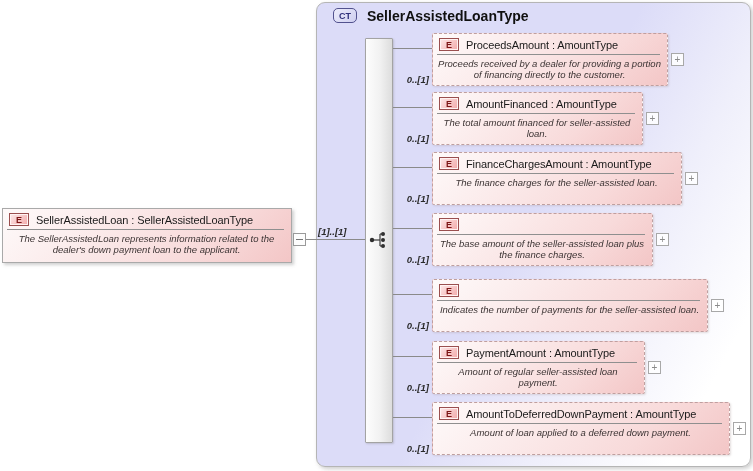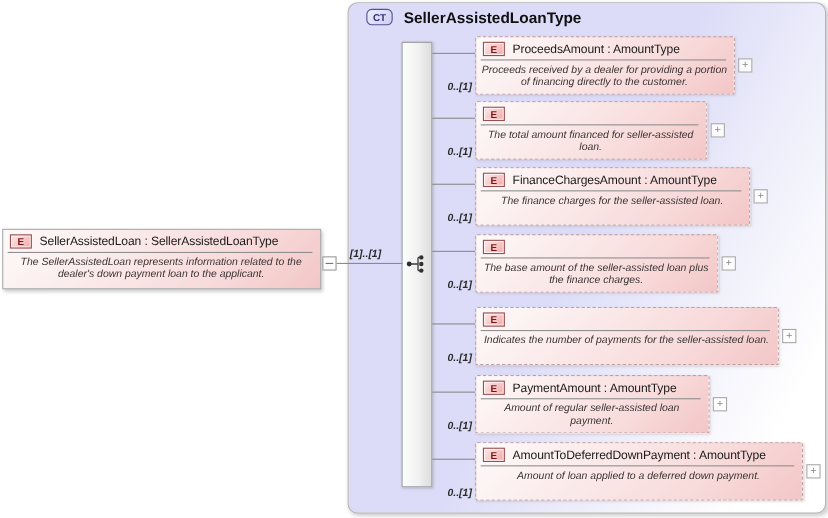--- a/index.html
+++ b/index.html
@@ -122,20 +122,21 @@
     </div>
     <div class="plus-box">+</div>
   </div>
 
   <div class="child-row">
     <div class="hline"></div>
     <div class="card-label">0..[1]</div>
     <div class="node-box dashed el-box">
       <div class="title-row">
         <span class="e-badge">E</span>
+        <span class="node-title">AmountFinanced : AmountType</span>
       </div>
       <div class="sep"></div>
       <div class="node-desc">The total amount financed for seller-assisted loan.</div>
     </div>
     <div class="plus-box">+</div>
   </div>
 
   <div class="child-row">
     <div class="hline"></div>
     <div class="card-label">0..[1]</div>

